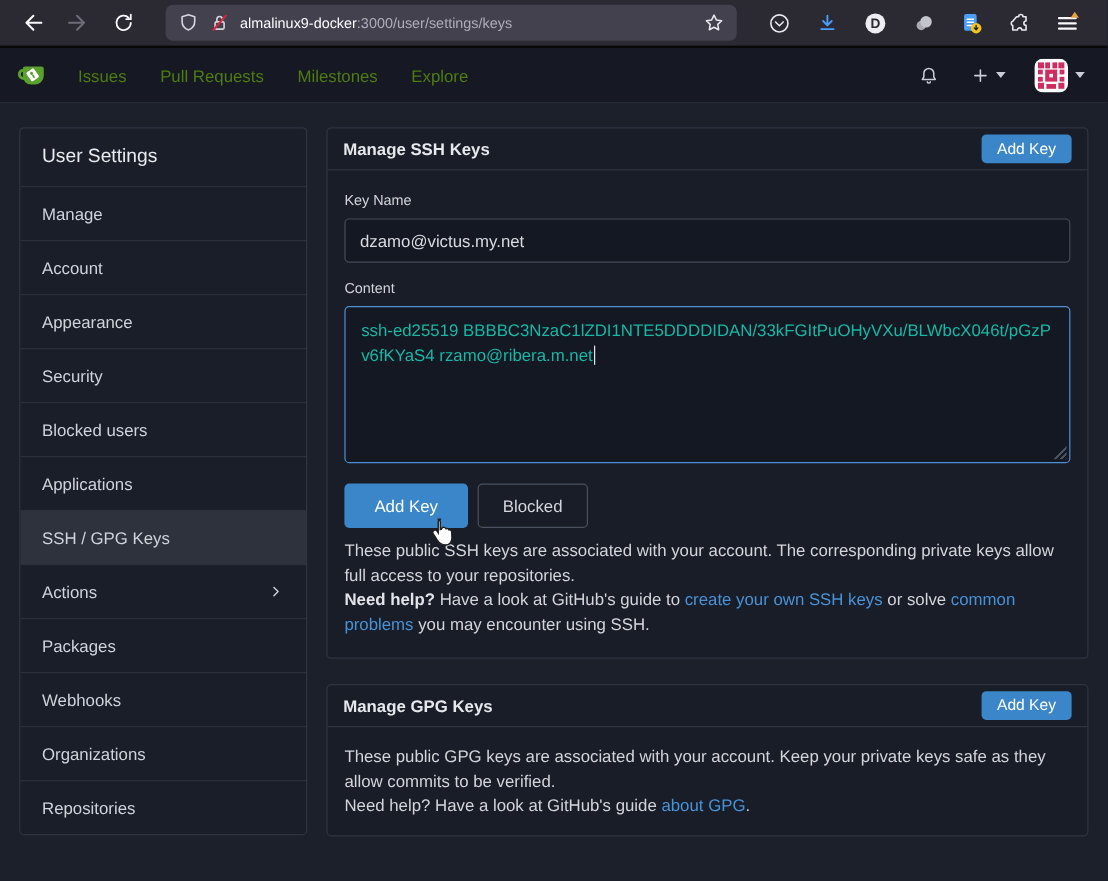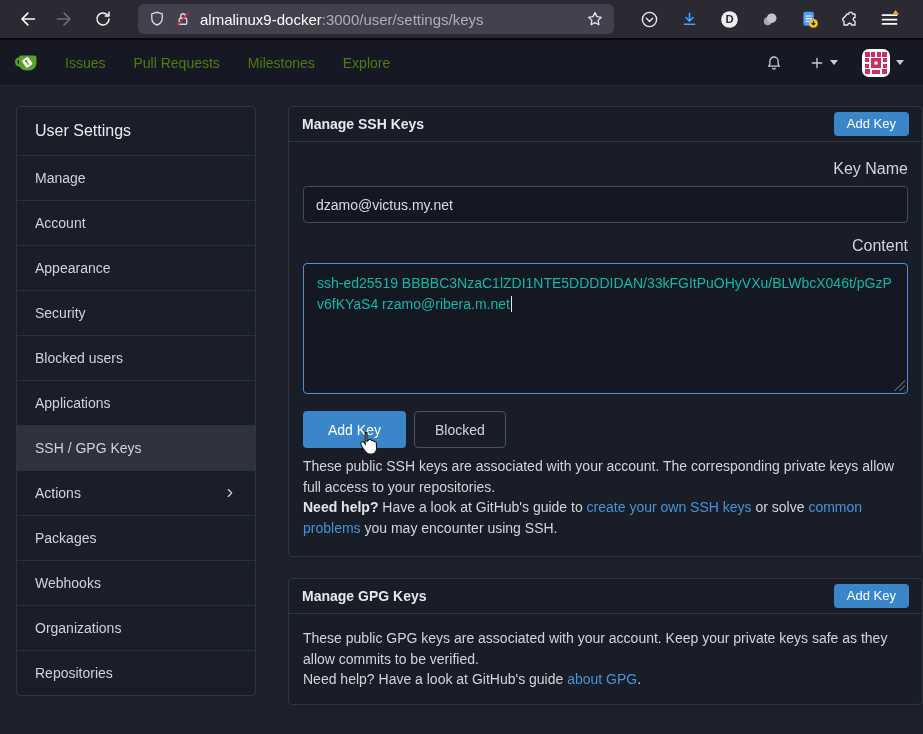--- a/index.html
+++ b/index.html
@@ -17,40 +17,40 @@
     display: flex; align-items: center;
     padding: 0 10px; gap: 4px;
     border-bottom: 2px solid #08080a;
   }
   .tb-btn { width: 34px; height: 30px; display:flex; align-items:center; justify-content:center; border-radius: 4px; flex: none; }
   .urlbar {
     flex: none; width: 476px; height: 30px; margin-left: 14px;
     background: #42414d; border-radius: 6px;
     display: flex; align-items: center; padding: 0 10px; gap: 8px;
   }
-  .urlbar .url-text { font-size: 15px; color: #fbfbfe; white-space: nowrap; flex: 1; overflow: hidden; }
+  .urlbar .url-text { font-size: 12px; color: #fbfbfe; white-space: nowrap; flex: 1; overflow: hidden; }
   .urlbar .url-path { color: #afaeb8; }
   .tb-right { display: flex; align-items: center; margin-left: 18px; gap: 14px; }
   .tb-right .tb-btn { width: 26px; }
 
   
   .navbar {
     height: 46px; background: #161923;
     border-bottom: 1px solid #262b36;
     display: flex; align-items: center; padding: 0 13px;
   }
   .nav-logo { width: 28px; height: 28px; margin-right: 10px; flex: none; }
   .nav-link { font-size: 14px; color: #4d7c0f; padding: 8px 14px; cursor: pointer; }
   .nav-right { margin-left: auto; display: flex; align-items: center; gap: 10px; }
   .nav-icon-btn { display: flex; align-items: center; gap: 5px; padding: 6px 8px; }
   .avatar-wrap { display: flex; align-items: center; gap: 6px; padding: 4px 6px; }
   .caret { width: 0; height: 0; border-left: 4px solid transparent; border-right: 4px solid transparent; border-top: 5px solid #c9cdd5; }
 
   
-  .content { display: flex; gap: 32px; padding: 20px 15px 0 16px; align-items: flex-start; }
+  .content { display: flex; gap: 16px; padding: 20px 15px 0 16px; align-items: flex-start; }
 
   
   .sidebar {
     width: 240px; flex: none;
     background: #1a1e29;
     border: 1px solid #2e3542; border-radius: 4px;
     overflow: hidden;
   }
   .sidebar .menu-header {
     height: 48px; display: flex; align-items: center;
@@ -76,21 +76,21 @@
     border-bottom: 1px solid #2e3542;
   }
   .panel-title { font-size: 14px; font-weight: 700; color: #e6e8ec; }
   .btn-small {
     background: #3a86c8; color: #fff; border: none; border-radius: 4px;
     font-size: 13px; padding: 4px 13px; height: 24px; line-height: 16px;
     font-family: inherit; cursor: pointer;
   }
   .panel-body { padding: 4px 14px 18px 14px; }
 
-  .field-label { display: block; font-size: 16px; font-weight: 500; color: #d2d5db; margin: 14px 0 8px; text-align: right; }
+  .field-label { display: block; font-size: 12px; font-weight: 500; color: #d2d5db; margin: 14px 0 8px; }
   .text-input {
     width: 100%; height: 37px; background: #141823;
     border: 1px solid #444b59; border-radius: 4px;
     color: #dadce1; font-size: 14px; padding: 15px 12px; font-family: inherit;
   }
   .textbox {
     position: relative;
     width: 100%; height: 131px; background: #141823;
     border: 1px solid #4f90d2; border-radius: 4px;
     color: #14b8a6; font-size: 14px; line-height: 21px;

